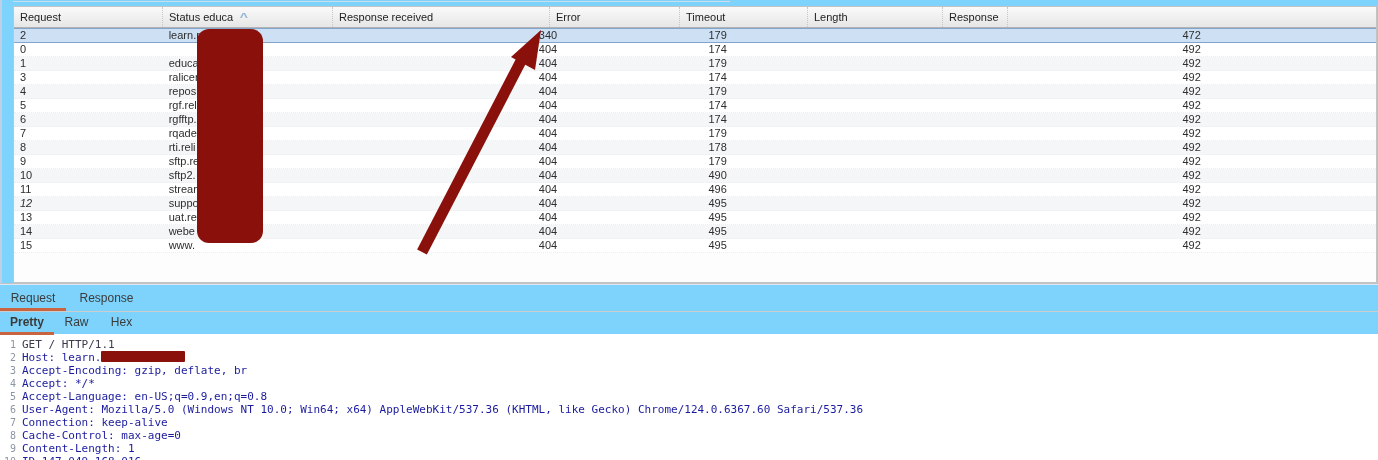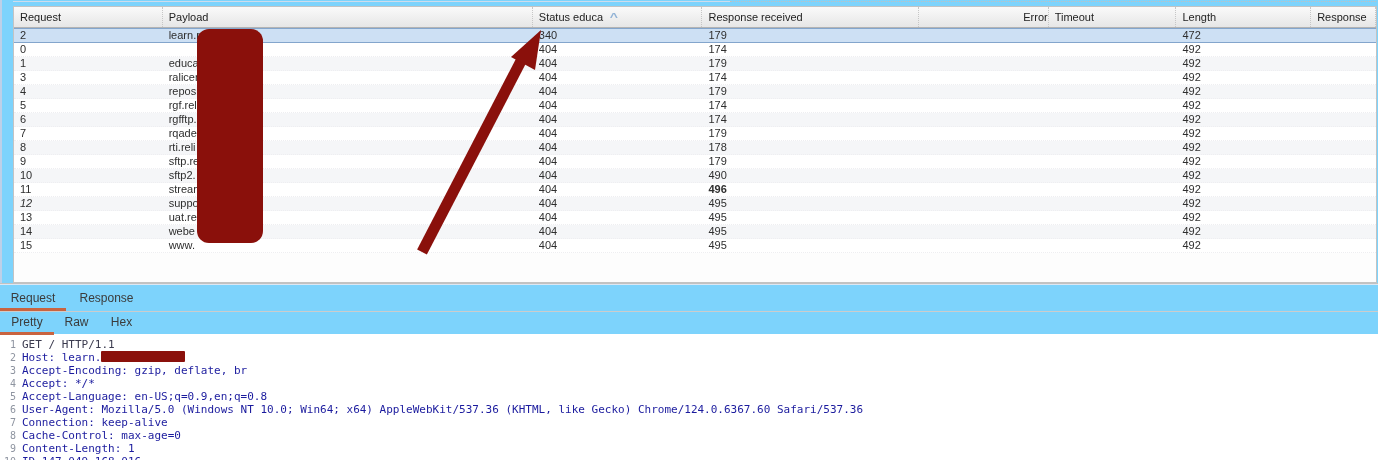--- a/index.html
+++ b/index.html
@@ -35,21 +35,21 @@
   .panel-divider-b{position:absolute;left:0;right:0;top:284px;height:1px;background:#dce7f3;}
 
   
   .tabs1{position:absolute;left:0;top:287px;height:24px;display:flex;z-index:3;}
   .tabs2{position:absolute;left:0;top:312px;height:23px;display:flex;z-index:3;}
   .tab{display:flex;align-items:center;justify-content:center;font-size:12px;color:#3b3b3b;
        box-sizing:border-box;border-bottom:3px solid transparent;}
   .tab.sel{border-bottom:3px solid #c96440;}
   .tabs1 .tab:nth-child(1){width:66px;}
   .tabs1 .tab:nth-child(2){width:81px;}
-  .tabs2 .tab:nth-child(1){width:54px;}
+  .tabs2 .tab:nth-child(1){width:54px;font-weight:bold;}
   .tabs2 .tab:nth-child(2){width:45px;}
   .tabs2 .tab:nth-child(3){width:45px;}
   .tabs-sep{position:absolute;left:0;right:0;top:311px;height:1px;background:#cccccc;}
 
   
   .code{position:absolute;left:0;right:0;top:334px;height:126px;overflow:hidden;padding-top:4px;
         font-family:"DejaVu Sans Mono",monospace;font-size:11px;background:#fff;}
   .cline{height:13px;line-height:13px;white-space:nowrap;}
   .ln{display:inline-block;width:16px;text-align:right;color:#8e94a0;font-size:10px;}
   .ct{margin-left:6px;color:#1b1b9e;}
@@ -64,31 +64,28 @@
 
   <div class="top-line-solid"></div>
   <div class="top-line-dotted"></div>
   <div class="left-edge"></div>
 
   <div class="table">
     <div class="thead">
         <div class="hcell" style="width: 149px;">
           <span>Request</span>
         </div>
-        <div class="hcell" style="width: 371px;">
-          <span>Payload</span>
-        </div>
         <div class="hcell" style="width: 170px;">
           <span>Status educa</span>
           <span class="sort">^</span>
         </div>
         <div class="hcell" style="width: 217px;">
           <span>Response received</span>
         </div>
-        <div class="hcell" style="width: 130px; justify-content: flex-end;">
+        <div class="hcell" style="width: 130px;">
           <span>Error</span>
         </div>
         <div class="hcell" style="width: 128px;">
           <span>Timeout</span>
         </div>
         <div class="hcell" style="width: 135px;">
           <span>Length</span>
         </div>
         <div class="hcell" style="width: 65px;">
           <span>Response</span>
@@ -202,21 +199,21 @@
           <div class="tcell" style="width: 217px;">490</div>
           <div class="tcell" style="width: 130px;"></div>
           <div class="tcell" style="width: 128px;"></div>
           <div class="tcell" style="width: 135px;">492</div>
           <div class="tcell" style="width: 65px;"></div>
         </div>
         <div class="trow">
           <div class="tcell" style="width: 149px;">11</div>
           <div class="tcell" style="width: 371px;">stream</div>
           <div class="tcell" style="width: 170px;">404</div>
-          <div class="tcell" style="width: 217px; font-weight: bold;">496</div>
+          <div class="tcell" style="width: 217px;">496</div>
           <div class="tcell" style="width: 130px;"></div>
           <div class="tcell" style="width: 128px;"></div>
           <div class="tcell" style="width: 135px;">492</div>
           <div class="tcell" style="width: 65px;"></div>
         </div>
         <div class="trow alt">
           <div class="tcell" style="width: 149px; font-style: italic;">12</div>
           <div class="tcell" style="width: 371px;">suppo</div>
           <div class="tcell" style="width: 170px;">404</div>
           <div class="tcell" style="width: 217px;">495</div>

